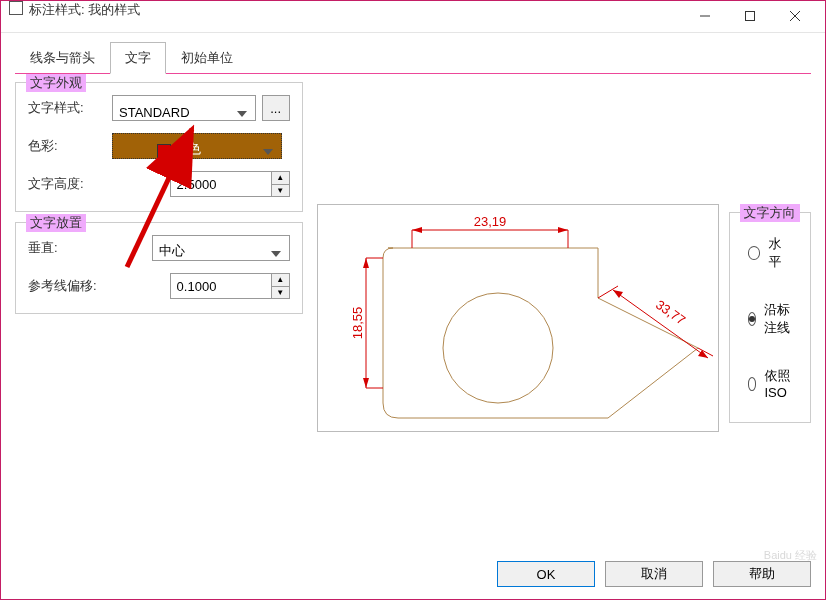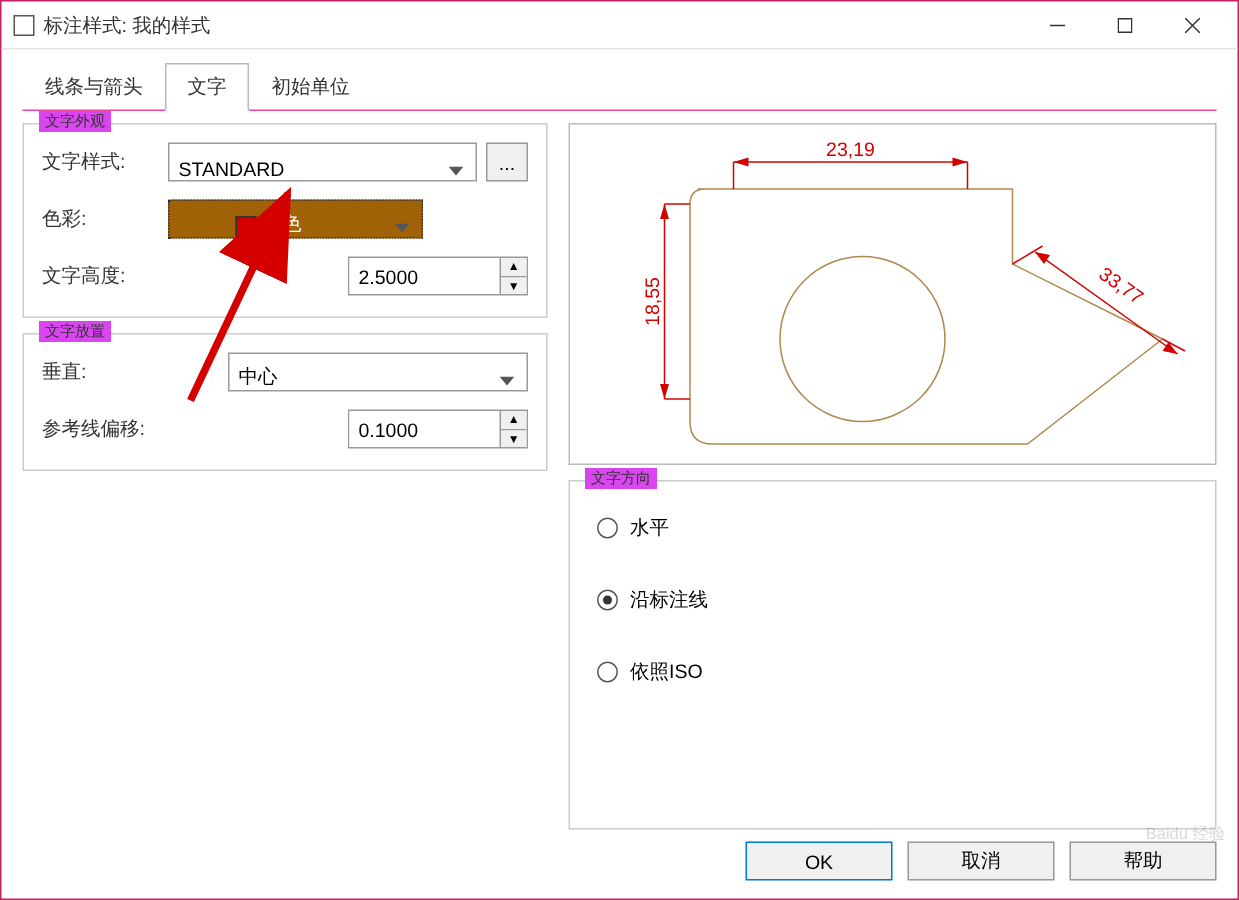--- a/index.html
+++ b/index.html
@@ -1,30 +1,30 @@
 <!DOCTYPE html>
 <html><head>
   <meta charset="utf-8">
   <style>
     * { box-sizing: border-box; margin: 0; padding: 0; font-family: "Microsoft YaHei", sans-serif; font-size: 13px; }
     body { background: #fff; width: 826px; height: 600px; overflow: hidden; }
     .window { border: 1px solid #c41e65; width: 826px; height: 600px; display: flex; flex-direction: column; }
-    .titlebar { height: 32px; display: flex; align-items: center; padding: 0 8px; border-bottom: 1px solid #e5e5e5; }
+    .titlebar { height: 32px; display: flex; align-items: flex-start; padding: 0 8px; border-bottom: 1px solid #e5e5e5; }
     .titlebar-icon { width: 14px; height: 14px; border: 1px solid #555; margin-right: 6px; }
     .title-text { flex: 1; font-size: 13px; color: #333; }
     .win-btn { width: 45px; height: 30px; display: flex; align-items: center; justify-content: center; color: #333; }
     .content { flex: 1; position: relative; padding: 8px 14px 12px 14px; display: flex; flex-direction: column; }
     .tabs { display: flex; border-bottom: 1px solid #ec4899; margin-bottom: 8px; }
     .tab { padding: 6px 14px; border: 1px solid transparent; position: relative; top: 1px; color: #333; }
     .tab.active { border: 1px solid #bbb; border-bottom: 1px solid #fff; background: #fff; }
     .body-row { display: flex; flex: 1; gap: 14px; }
     .left-col { width: 350px; display: flex; flex-direction: column; gap: 10px; }
-    .right-col { flex: 1; display: flex; flex-direction: column; gap: 10px; }
+    .right-col { flex: 1; display: flex; flex-direction: row; gap: 10px; align-items: center; }
     .fieldset { border: 1px solid #ccc; padding: 12px 12px 14px 12px; position: relative; }
-    .fieldset-label { position: absolute; top: -9px; left: 10px; background: #d946ef; padding: 0 4px; font-size: 10px; color: #333; }
+    .fieldset-label { position: absolute; top: -9px; left: 10px; background: #f0abfc; padding: 0 4px; font-size: 13px; color: #333; }
     .form-row { display: flex; align-items: center; margin-bottom: 12px; }
     .form-row:last-child { margin-bottom: 0; }
     .form-label { width: 84px; color: #333; }
     .combo { flex: 1; border: 1px solid #999; height: 26px; display: flex; align-items: flex-end; padding: 0 6px; background: #fff; position: relative; }
     .combo-arrow { width: 18px; text-align: center; color: #555; position: absolute; right: 4px; }
     .combo-highlight { background: #a16207; border: 1px dotted #333; padding-left: 44px; }
     .combo-highlight .combo-text { color: #fff; }
     .color-swatch { width: 14px; height: 14px; background: #d40000; border: 1px solid #333; margin-right: 4px; }
     .btn-small { width: 28px; height: 26px; border: 1px solid #999; background: #f0f0f0; margin-left: 6px; display: flex; align-items: center; justify-content: center; }
     .spinner { display: flex; border: 1px solid #999; height: 26px; }

